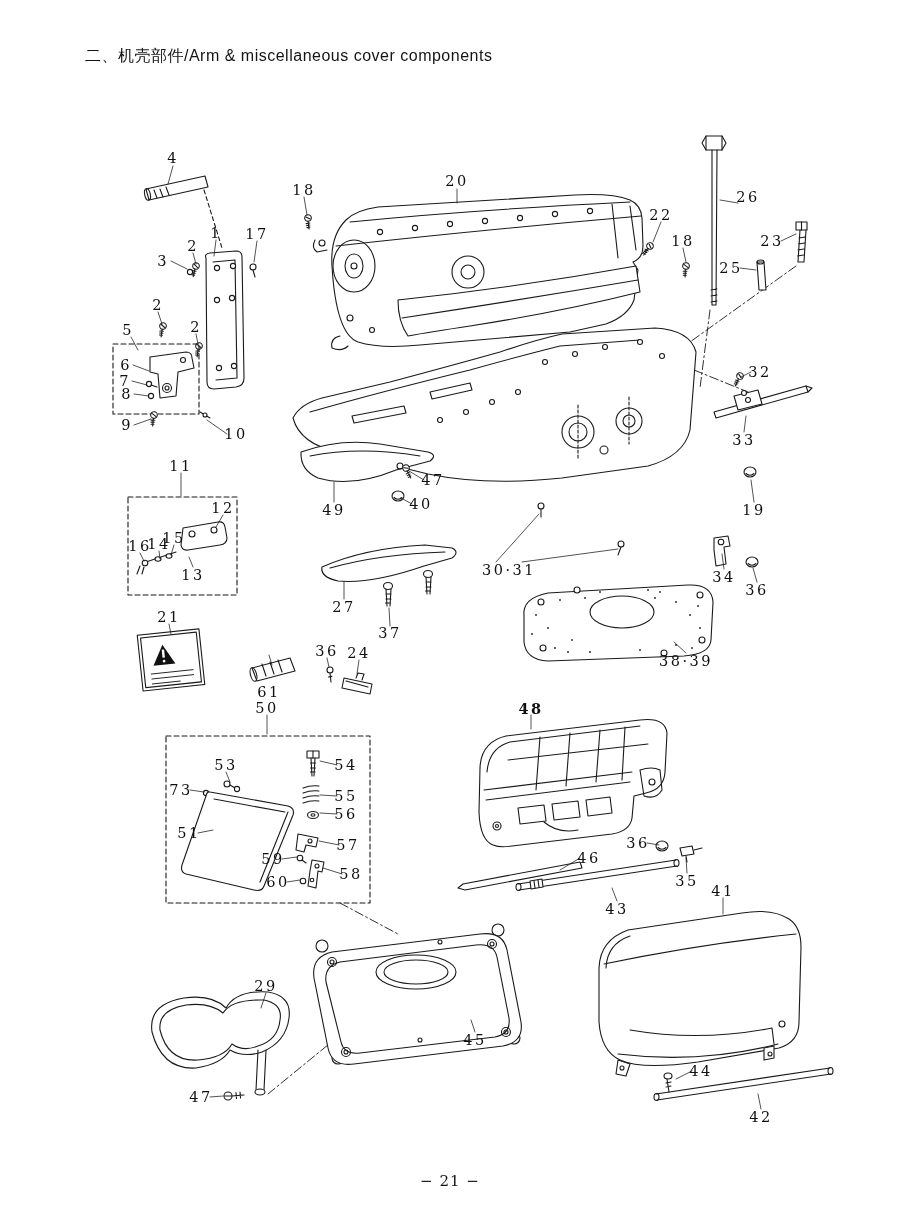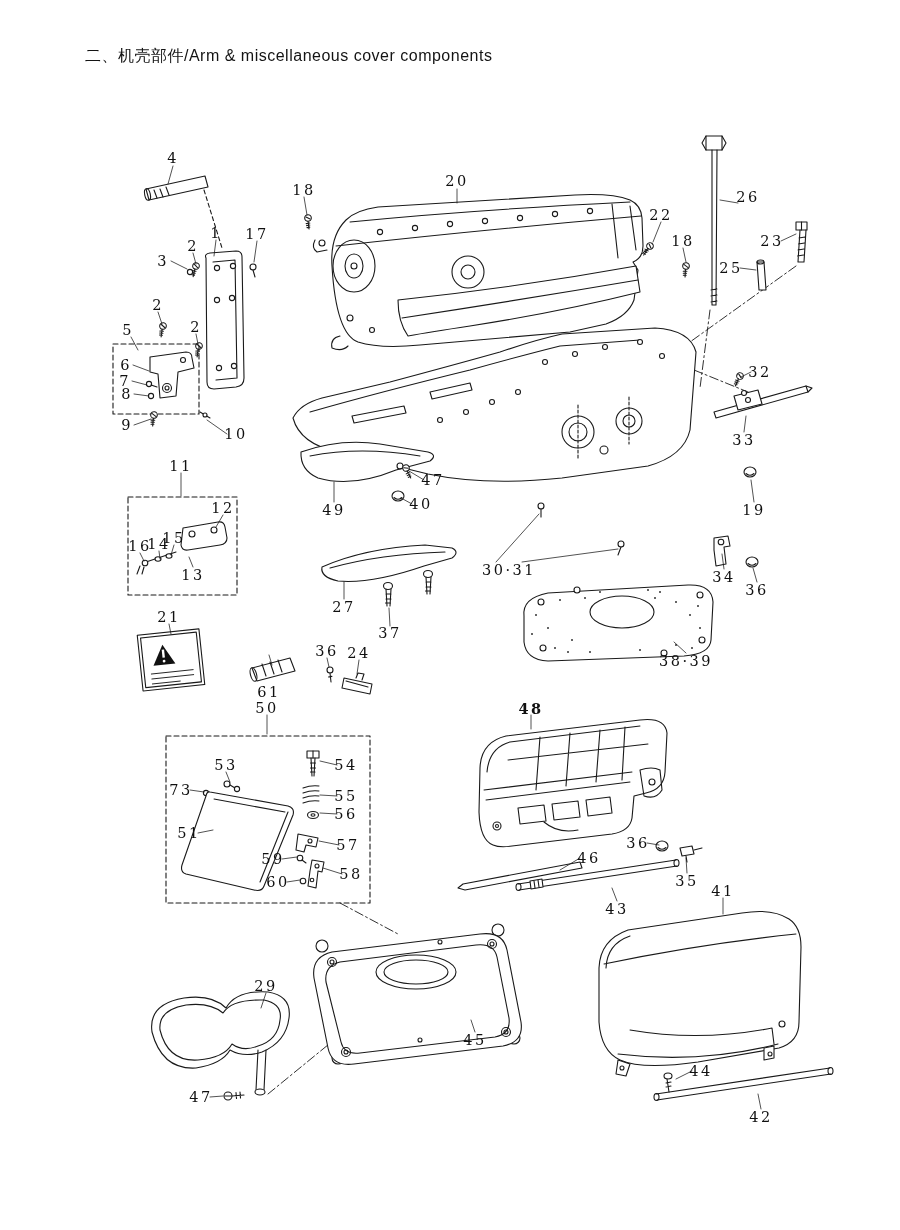--- a/index.html
+++ b/index.html
@@ -467,14 +467,15 @@
       <div class="part-label" style="left: 687px; top: 881px;">35</div>
       <div class="part-label" style="left: 723px; top: 891px;">41</div>
       <div class="part-label" style="left: 617px; top: 909px;">43</div>
       <div class="part-label" style="left: 266px; top: 986px;">29</div>
       <div class="part-label" style="left: 475px; top: 1040px;">45</div>
       <div class="part-label" style="left: 201px; top: 1097px;">47</div>
       <div class="part-label" style="left: 701px; top: 1071px;">44</div>
       <div class="part-label" style="left: 761px; top: 1117px;">42</div>
     </div>
 
+  <div class="page-number">− 21 −</div>
 
 </div>
 
 </body></html>

